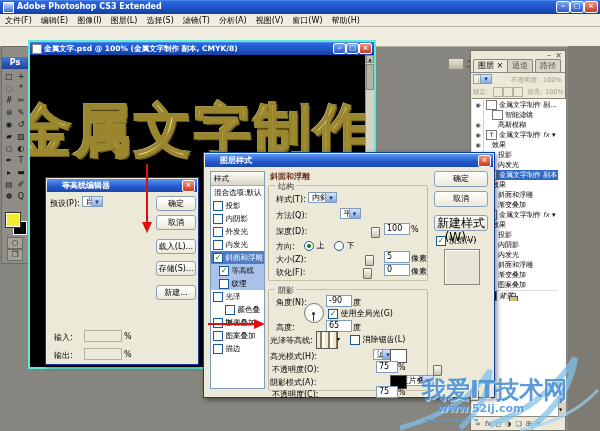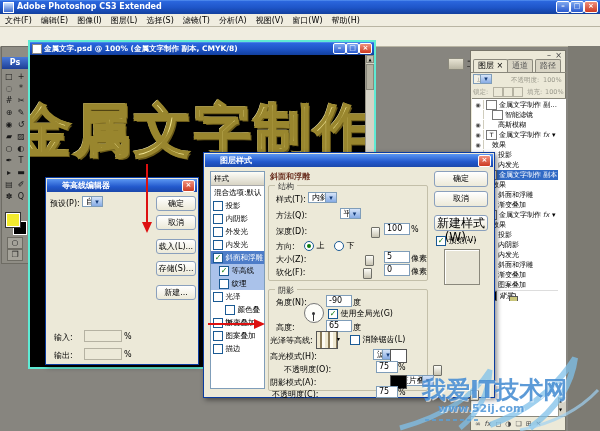--- a/index.html
+++ b/index.html
@@ -204,21 +204,21 @@
     <span class="abs" style="left:72px;top:169px">高度:</span>
     <span class="abs field" style="left:122px;top:167px;width:22px;height:10px">65</span>
     <span class="abs" style="left:149px;top:169px">度</span>
     <span class="abs" style="left:66px;top:182px">光泽等高线:</span>
     <span class="abs" style="left:112px;top:178px;width:20px;height:16px;border:1px solid #555;background:repeating-linear-gradient(90deg,#efe8d0 0 3px,#8a7a58 3px 5px,#fdfbf2 5px 8px)"></span>
     <span class="abs" style="left:133px;top:182px;font-size:6px">▾</span>
     <span class="abs" style="left:146px;top:181px"><span class="cb"></span> <span>消除锯齿(L)</span></span>
     <span class="abs" style="left:66px;top:198px">高光模式(H):</span>
     <span class="abs combo" style="left:114px;top:196px;width:68px;height:12px"><span>滤色</span><span class="arr">▾</span></span>
     <span class="abs" style="left:186px;top:196px;width:15px;height:12px;background:#fff;border:1px solid #555"></span>
-    <span class="abs" style="left:80px;top:211px">不透明度(O):</span>
+    <span class="abs" style="left:68px;top:211px">不透明度(O):</span>
     <span class="abs slider" style="left:114px;top:215px;width:54px"><span class="sth" style="left:36px"></span></span>
     <span class="abs field" style="left:172px;top:208px;width:18px;height:10px">75</span>
     <span class="abs" style="left:194px;top:210px">%</span>
     <span class="abs" style="left:66px;top:224px">阴影模式(A):</span>
     <span class="abs combo" style="left:114px;top:222px;width:68px;height:12px"><span>正片叠底</span><span class="arr">▾</span></span>
     <span class="abs" style="left:186px;top:222px;width:15px;height:12px;background:#000;border:1px solid #555"></span>
     <span class="abs" style="left:68px;top:236px">不透明度(C):</span>
     <span class="abs slider" style="left:114px;top:240px;width:54px"><span class="sth" style="left:36px"></span></span>
     <span class="abs field" style="left:172px;top:233px;width:18px;height:10px">75</span>
     <span class="abs" style="left:194px;top:235px">%</span>

